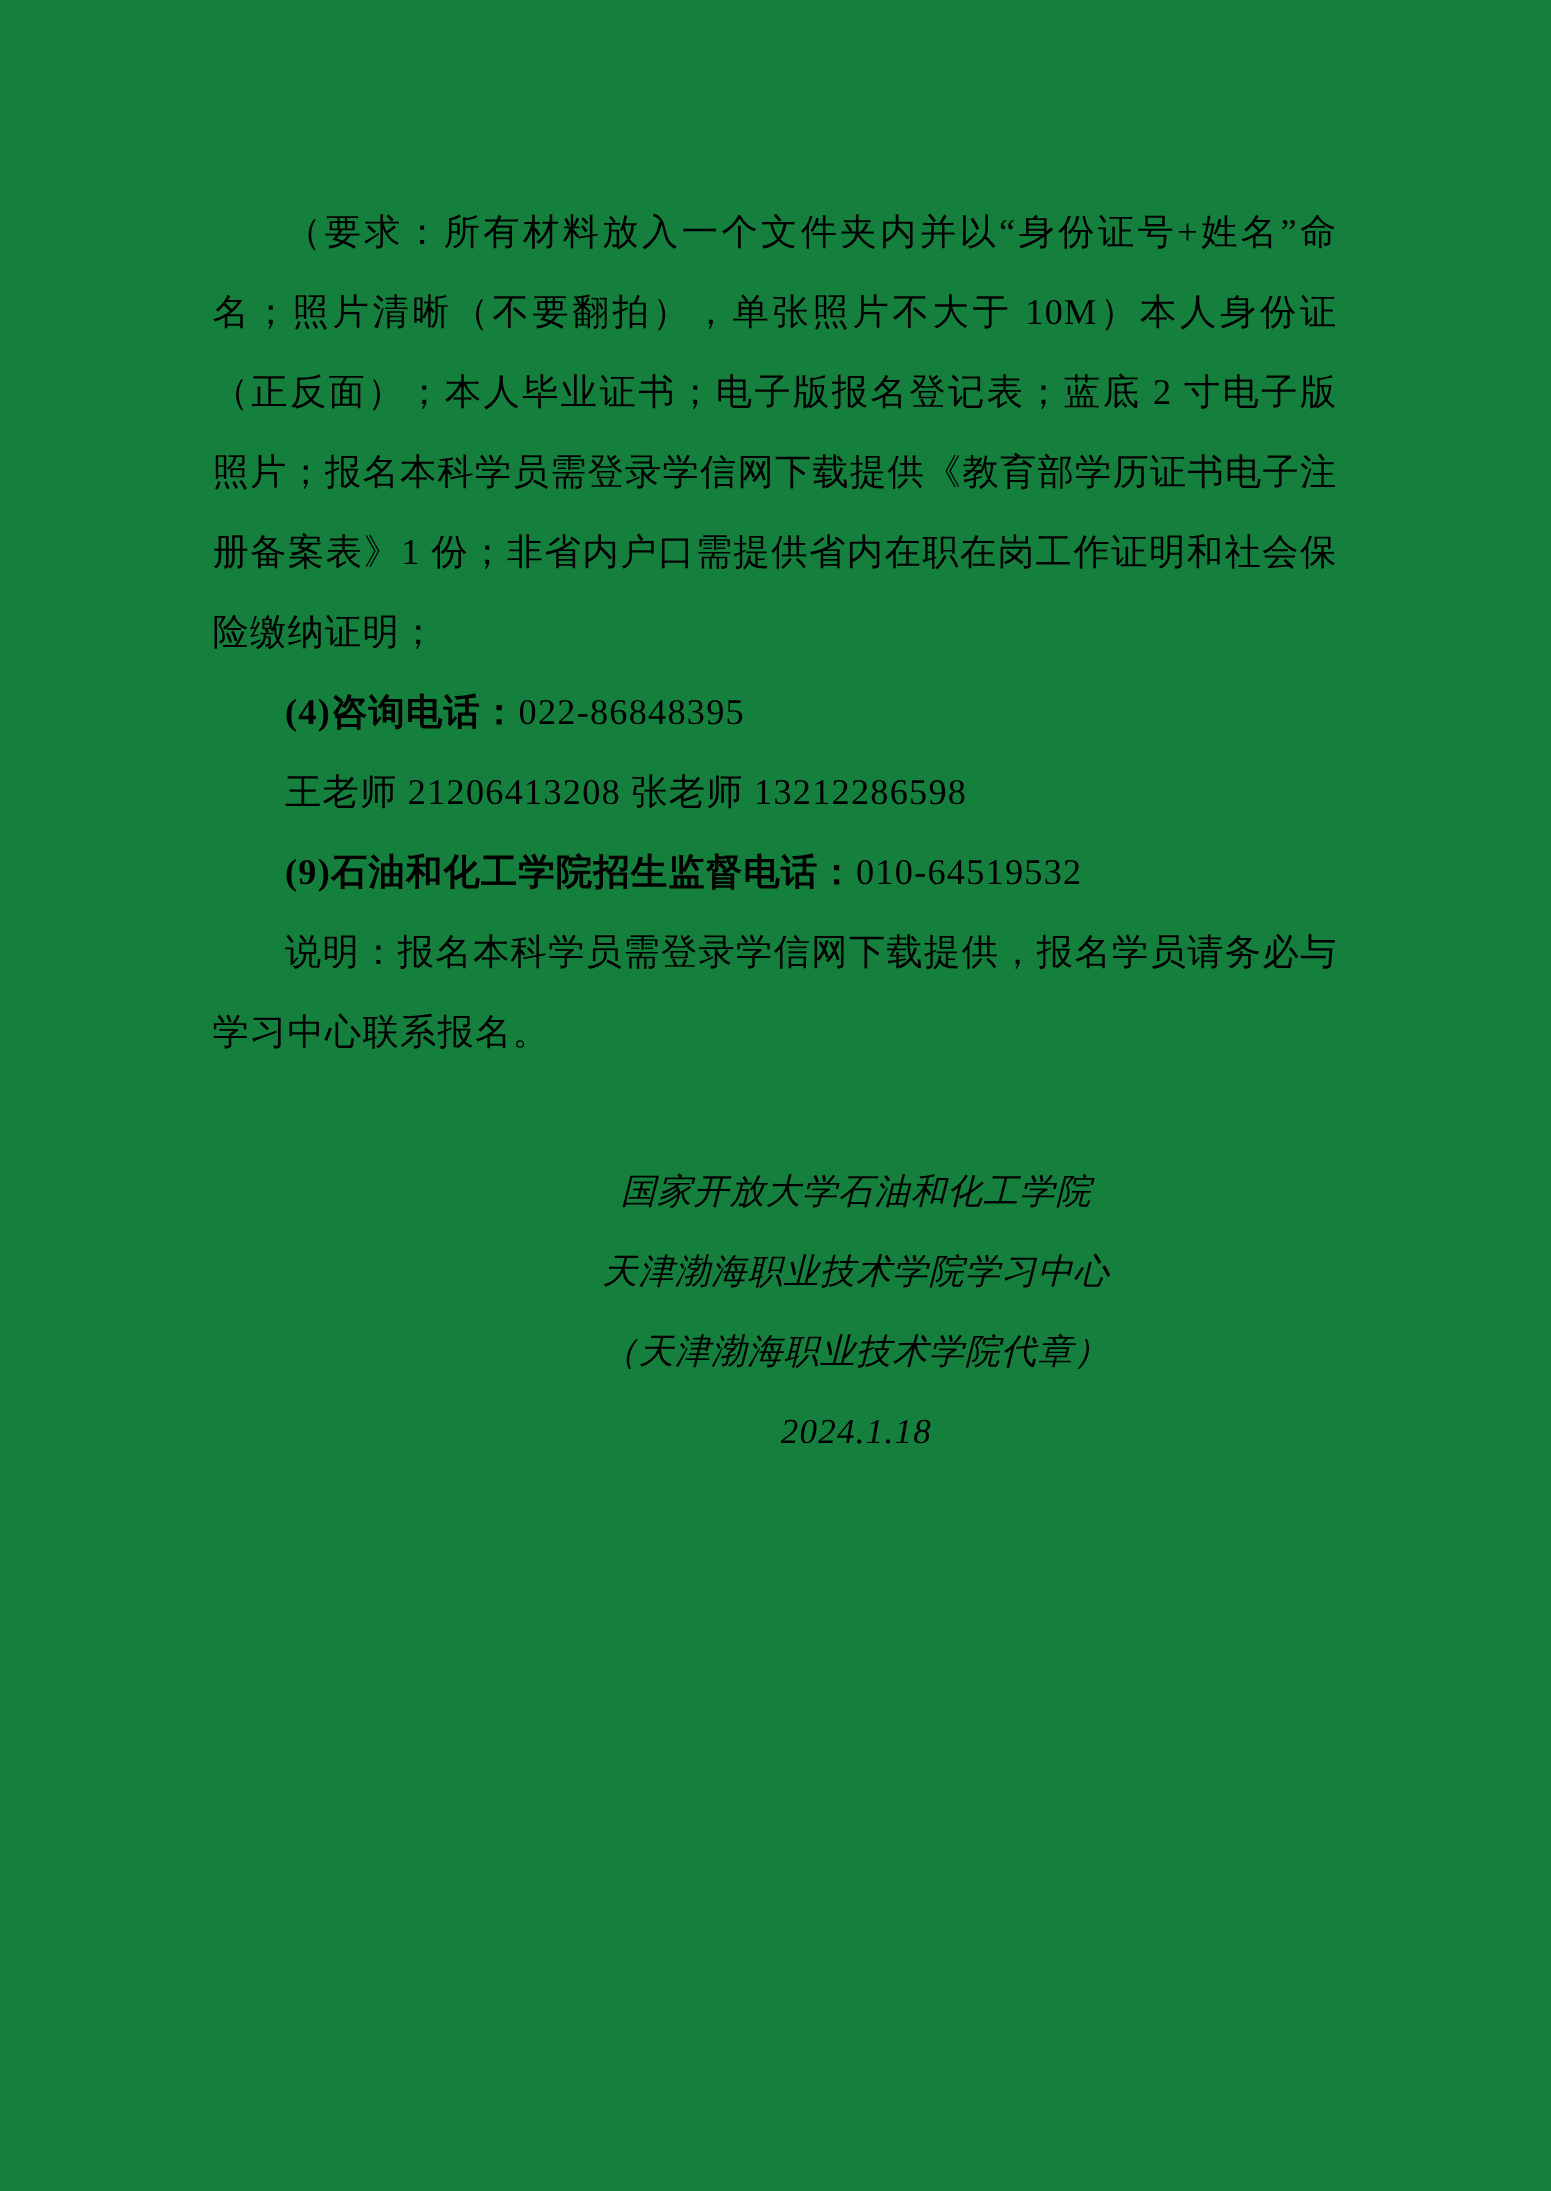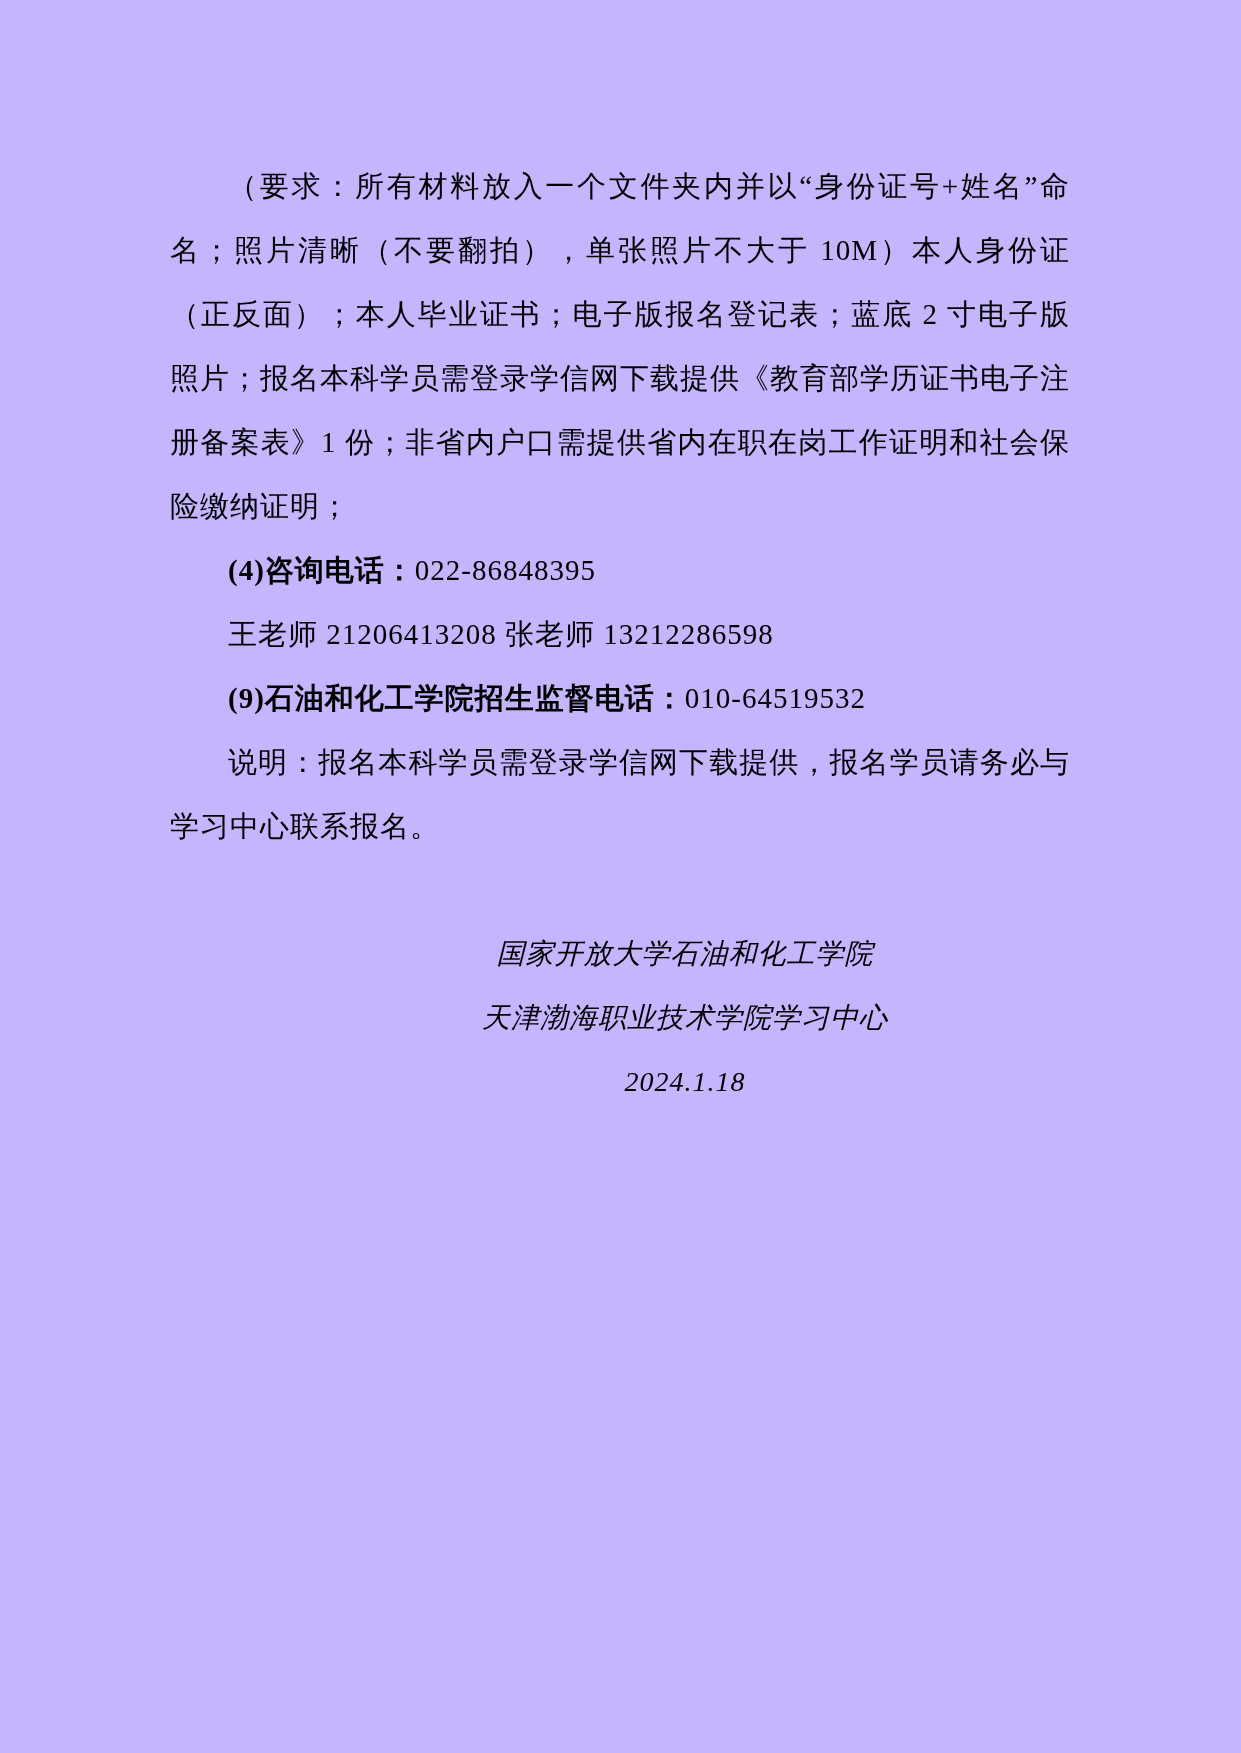--- a/index.html
+++ b/index.html
@@ -4,21 +4,21 @@
 <style>
   html, body {
     margin: 0;
     padding: 0;
     background: #ffffff;
   }
   .page {
     position: relative;
     width: 1241px;
     height: 1753px;
-    background: #c4b5fd;
+    background: #15803d;
     box-sizing: border-box;
     padding: 154px 171px 0 170px;
     font-family: "Liberation Serif", serif;
     color: #000000;
     overflow: hidden;
   }
   .body-text p {
     margin: 0;
     font-size: 29px;
     line-height: 64px;
@@ -62,16 +62,17 @@
 
     <p><b class="lead">(9)石油和化工学院招生监督电话：</b><span>010-64519532</span></p>
 
     <p><b class="lead"></b><span>说明：报名本科学员需登录学信网下载提供，报名学员请务必与学习中心联系报名。</span></p>
 
   </div>
 
   <div class="signature">
     <p>国家开放大学石油和化工学院</p>
     <p>天津渤海职业技术学院学习中心</p>
+    <p>（天津渤海职业技术学院代章）</p>
     <p>2024.1.18</p>
   </div>
 
 </div>
 
 </body></html>

